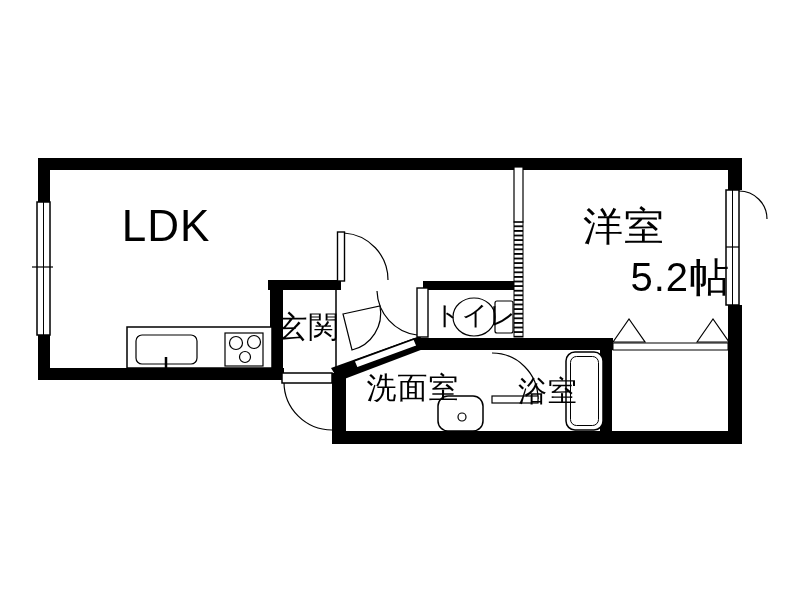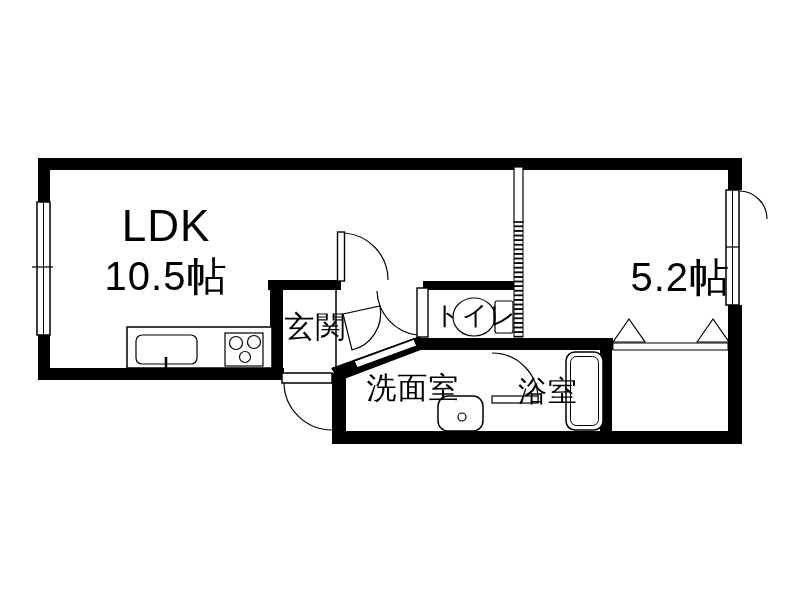--- a/index.html
+++ b/index.html
@@ -17,21 +17,21 @@
     text-align:center;
     color:#000;
     line-height:1.1;
     white-space:nowrap;
     letter-spacing:1px;
   }
   .lbl-ldk      {left:56px;  top:202px; width:220px; font-size:44px;}
   .lbl-ldk-size {left:50px;  top:254px; width:232px; font-size:40px;}
   .lbl-yo       {left:524px; top:204px; width:200px; font-size:40px;}
   .lbl-yo-size  {left:524px; top:255px; width:206px; font-size:40px;text-align:right;}
-  .lbl-genkan   {left:268px; top:310px; width:95px;  font-size:30px;}
+  .lbl-genkan   {left:261px; top:310px; width:95px;  font-size:30px;}
   .lbl-toilet   {left:428px; top:301px; width:95px;  font-size:26px;}
   .lbl-senmen   {left:318px; top:371px; width:190px; font-size:30px;}
   .lbl-yoku     {left:493px; top:376px; width:110px; font-size:29px;}
   .lbl-shuno    {left:616px; top:376px; width:110px; font-size:29px;}
 </style>
 </head>
 <body>
 
 <div id="stage">
 
@@ -130,22 +130,22 @@
       <circle cx="462" cy="417" r="4" fill="#ffffff" stroke="#000" stroke-width="1.2"></circle>
     </g>
 
     <g>
       <rect x="566" y="352" width="37" height="78" rx="9" fill="#ffffff" stroke="#000" stroke-width="1.5"></rect>
       <rect x="570.5" y="356.5" width="28" height="69" rx="6" fill="none" stroke="#000" stroke-width="1"></rect>
     </g>
   </svg>
 
   <div class="room-label lbl-ldk">LDK</div>
-  <div class="room-label lbl-ldk-size">10.5帖</div>
 
+  <div class="room-label lbl-yo">洋室</div>
   <div class="room-label lbl-yo-size">5.2帖</div>
 
   <div class="room-label lbl-genkan">玄関</div>
   <div class="room-label lbl-senmen">洗面室</div>
   <div class="room-label lbl-toilet">トイレ</div>
   <div class="room-label lbl-yoku">浴室</div>
 
 </div>
 
 </body></html>

